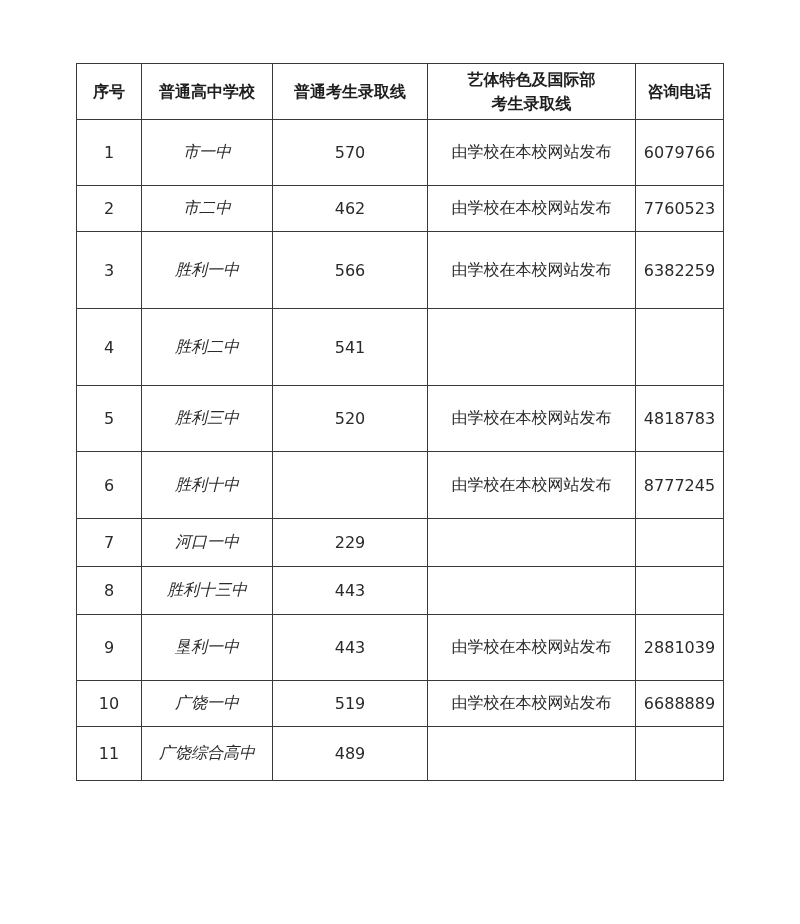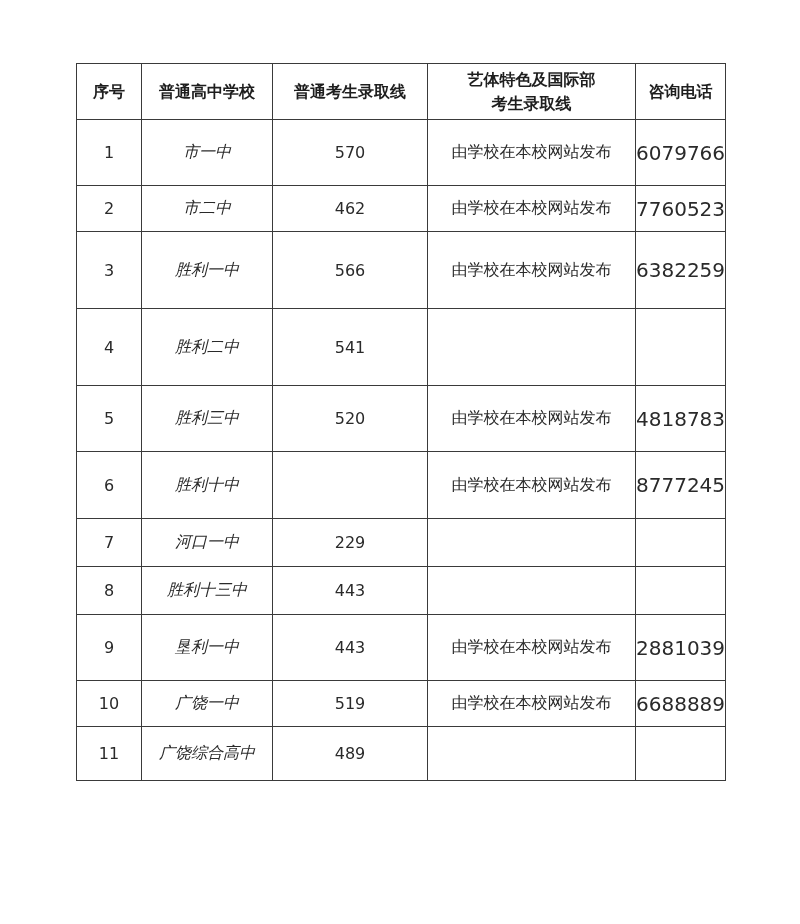--- a/index.html
+++ b/index.html
@@ -1,21 +1,21 @@
 <!DOCTYPE html>
 <html><head>
 <meta charset="utf-8">
 <style>
   html, body { margin:0; padding:0; background:#ffffff; }
   body { width:800px; height:924px; position:relative; overflow:hidden;
          font-family:"DejaVu Sans", "Liberation Sans", sans-serif; color:#222; }
   table { position:absolute; left:76px; top:63px; border-collapse:collapse; table-layout:fixed; }
   td, th { border:1.5px solid #3a3a3a; text-align:center; vertical-align:middle; padding:0; font-size:16px; color:#2a2a2a; }
   th { font-weight:bold; font-size:16px; line-height:24px; color:#1e1e1e; }
-  td.phone { font-size:20px; letter-spacing:0px; }
+  td.phone { font-size:16px; letter-spacing:0px; }
   td.school { white-space:nowrap;font-style:italic; }
 </style>
 </head>
 <body>
 
 <table>
   <colgroup>
     <col style="width:65px">
       <col style="width:131px">
       <col style="width:155px">

